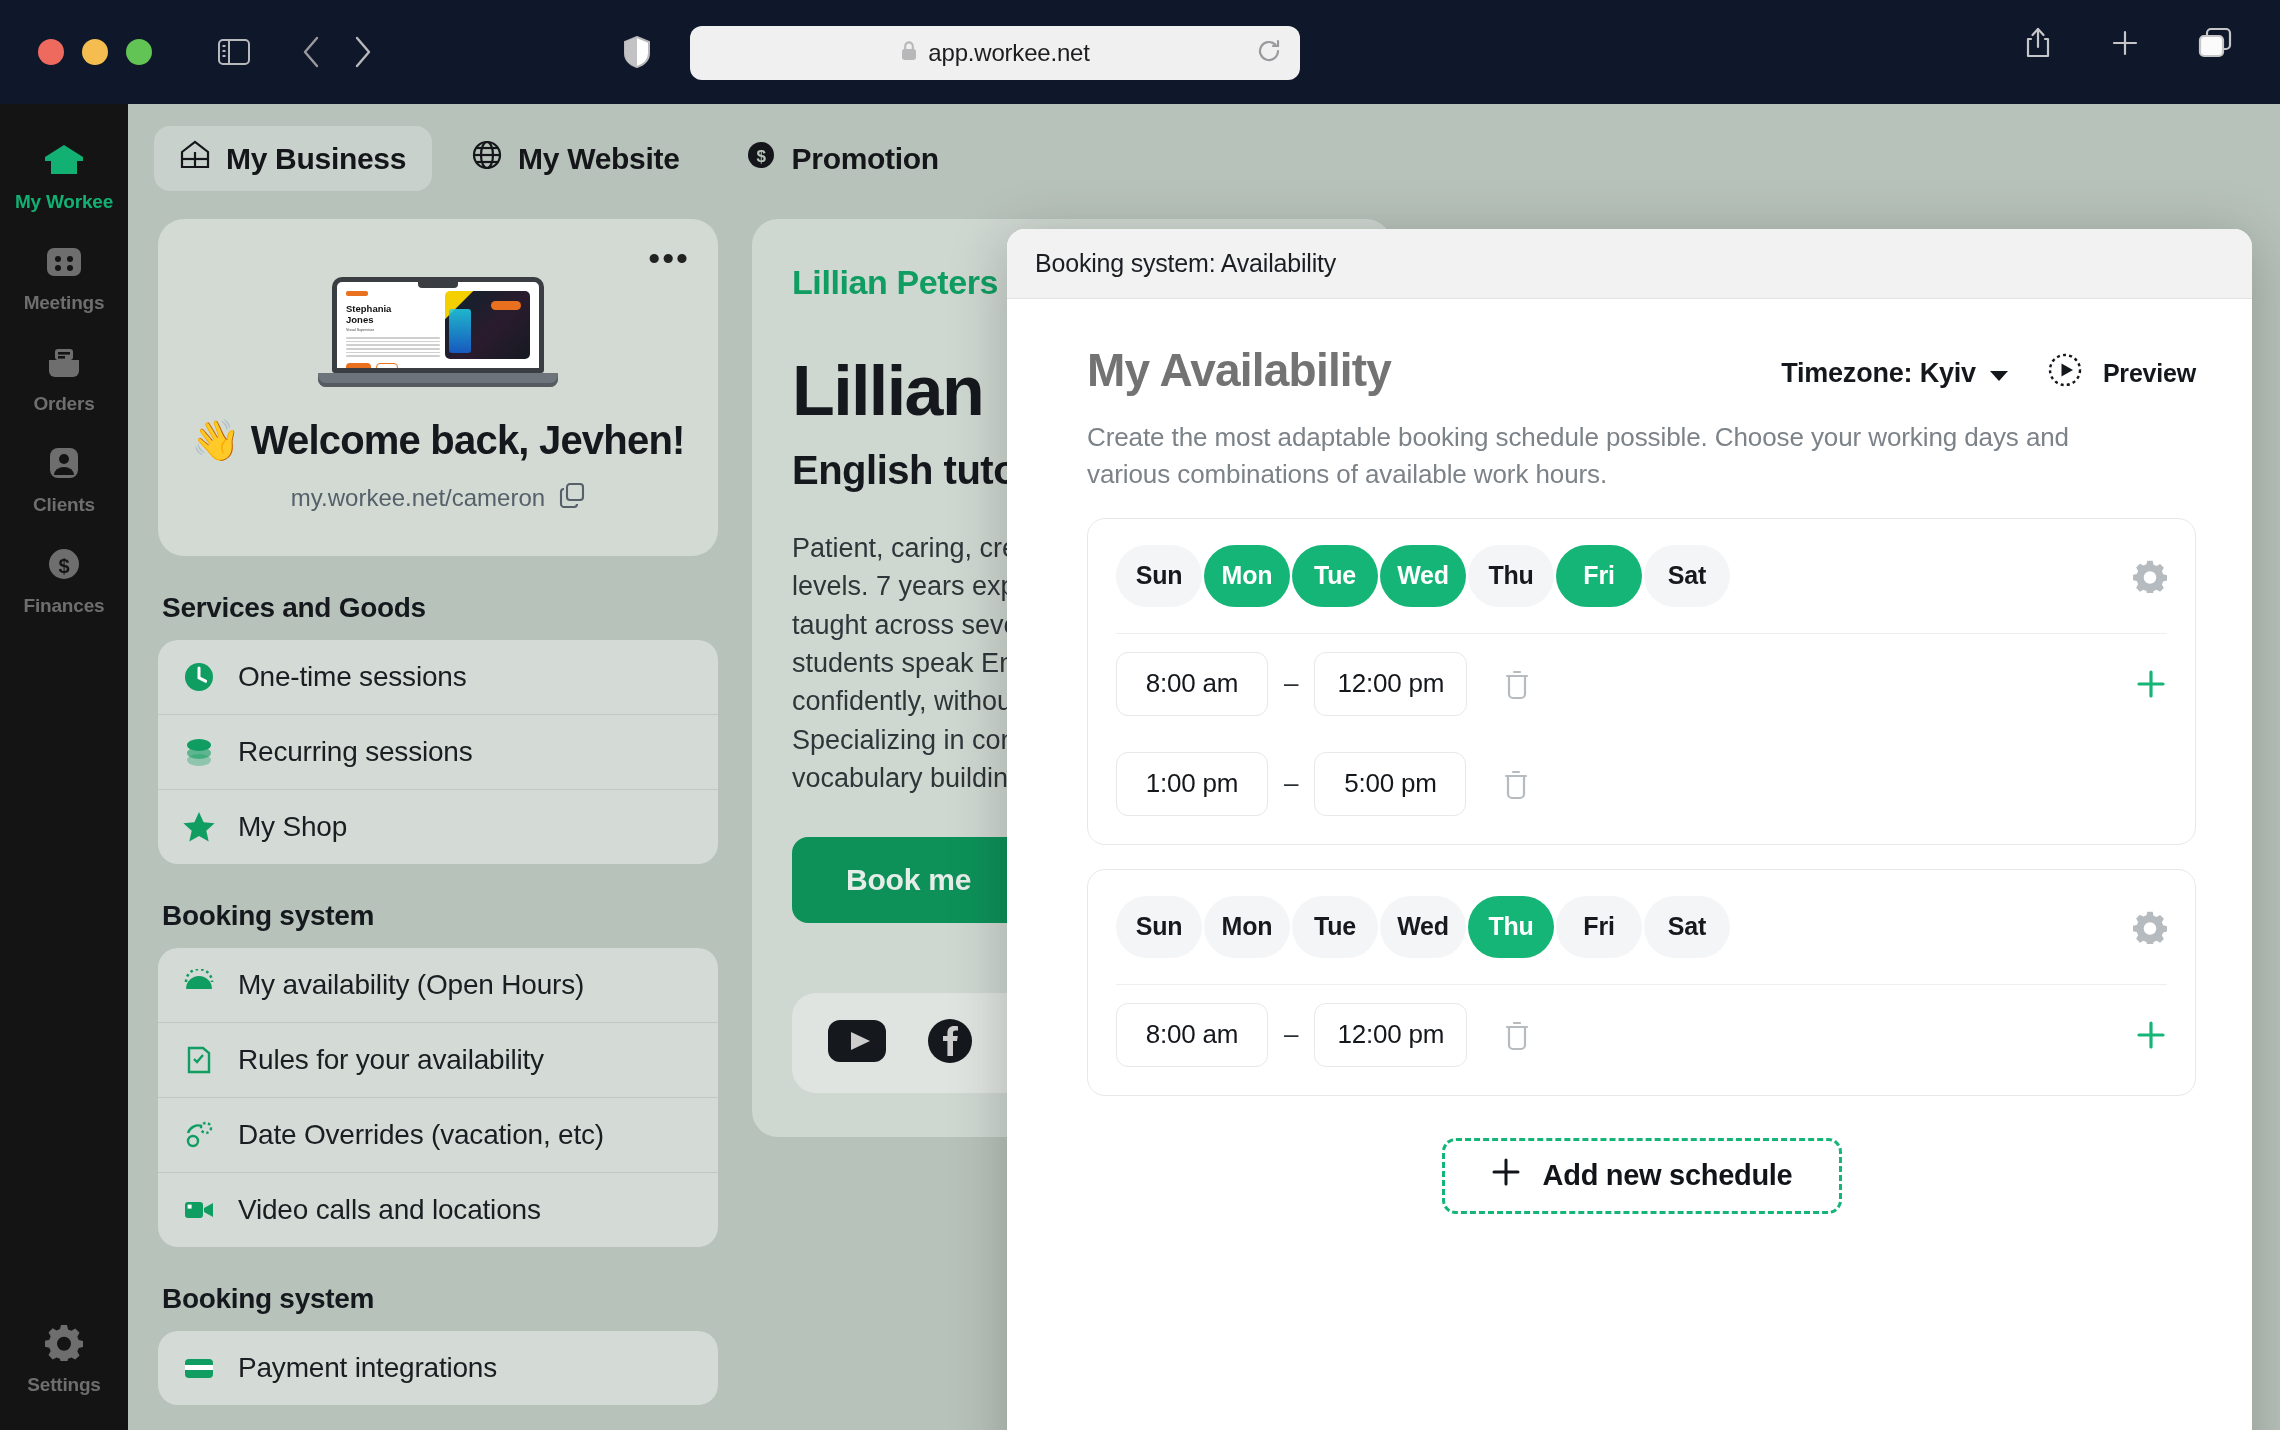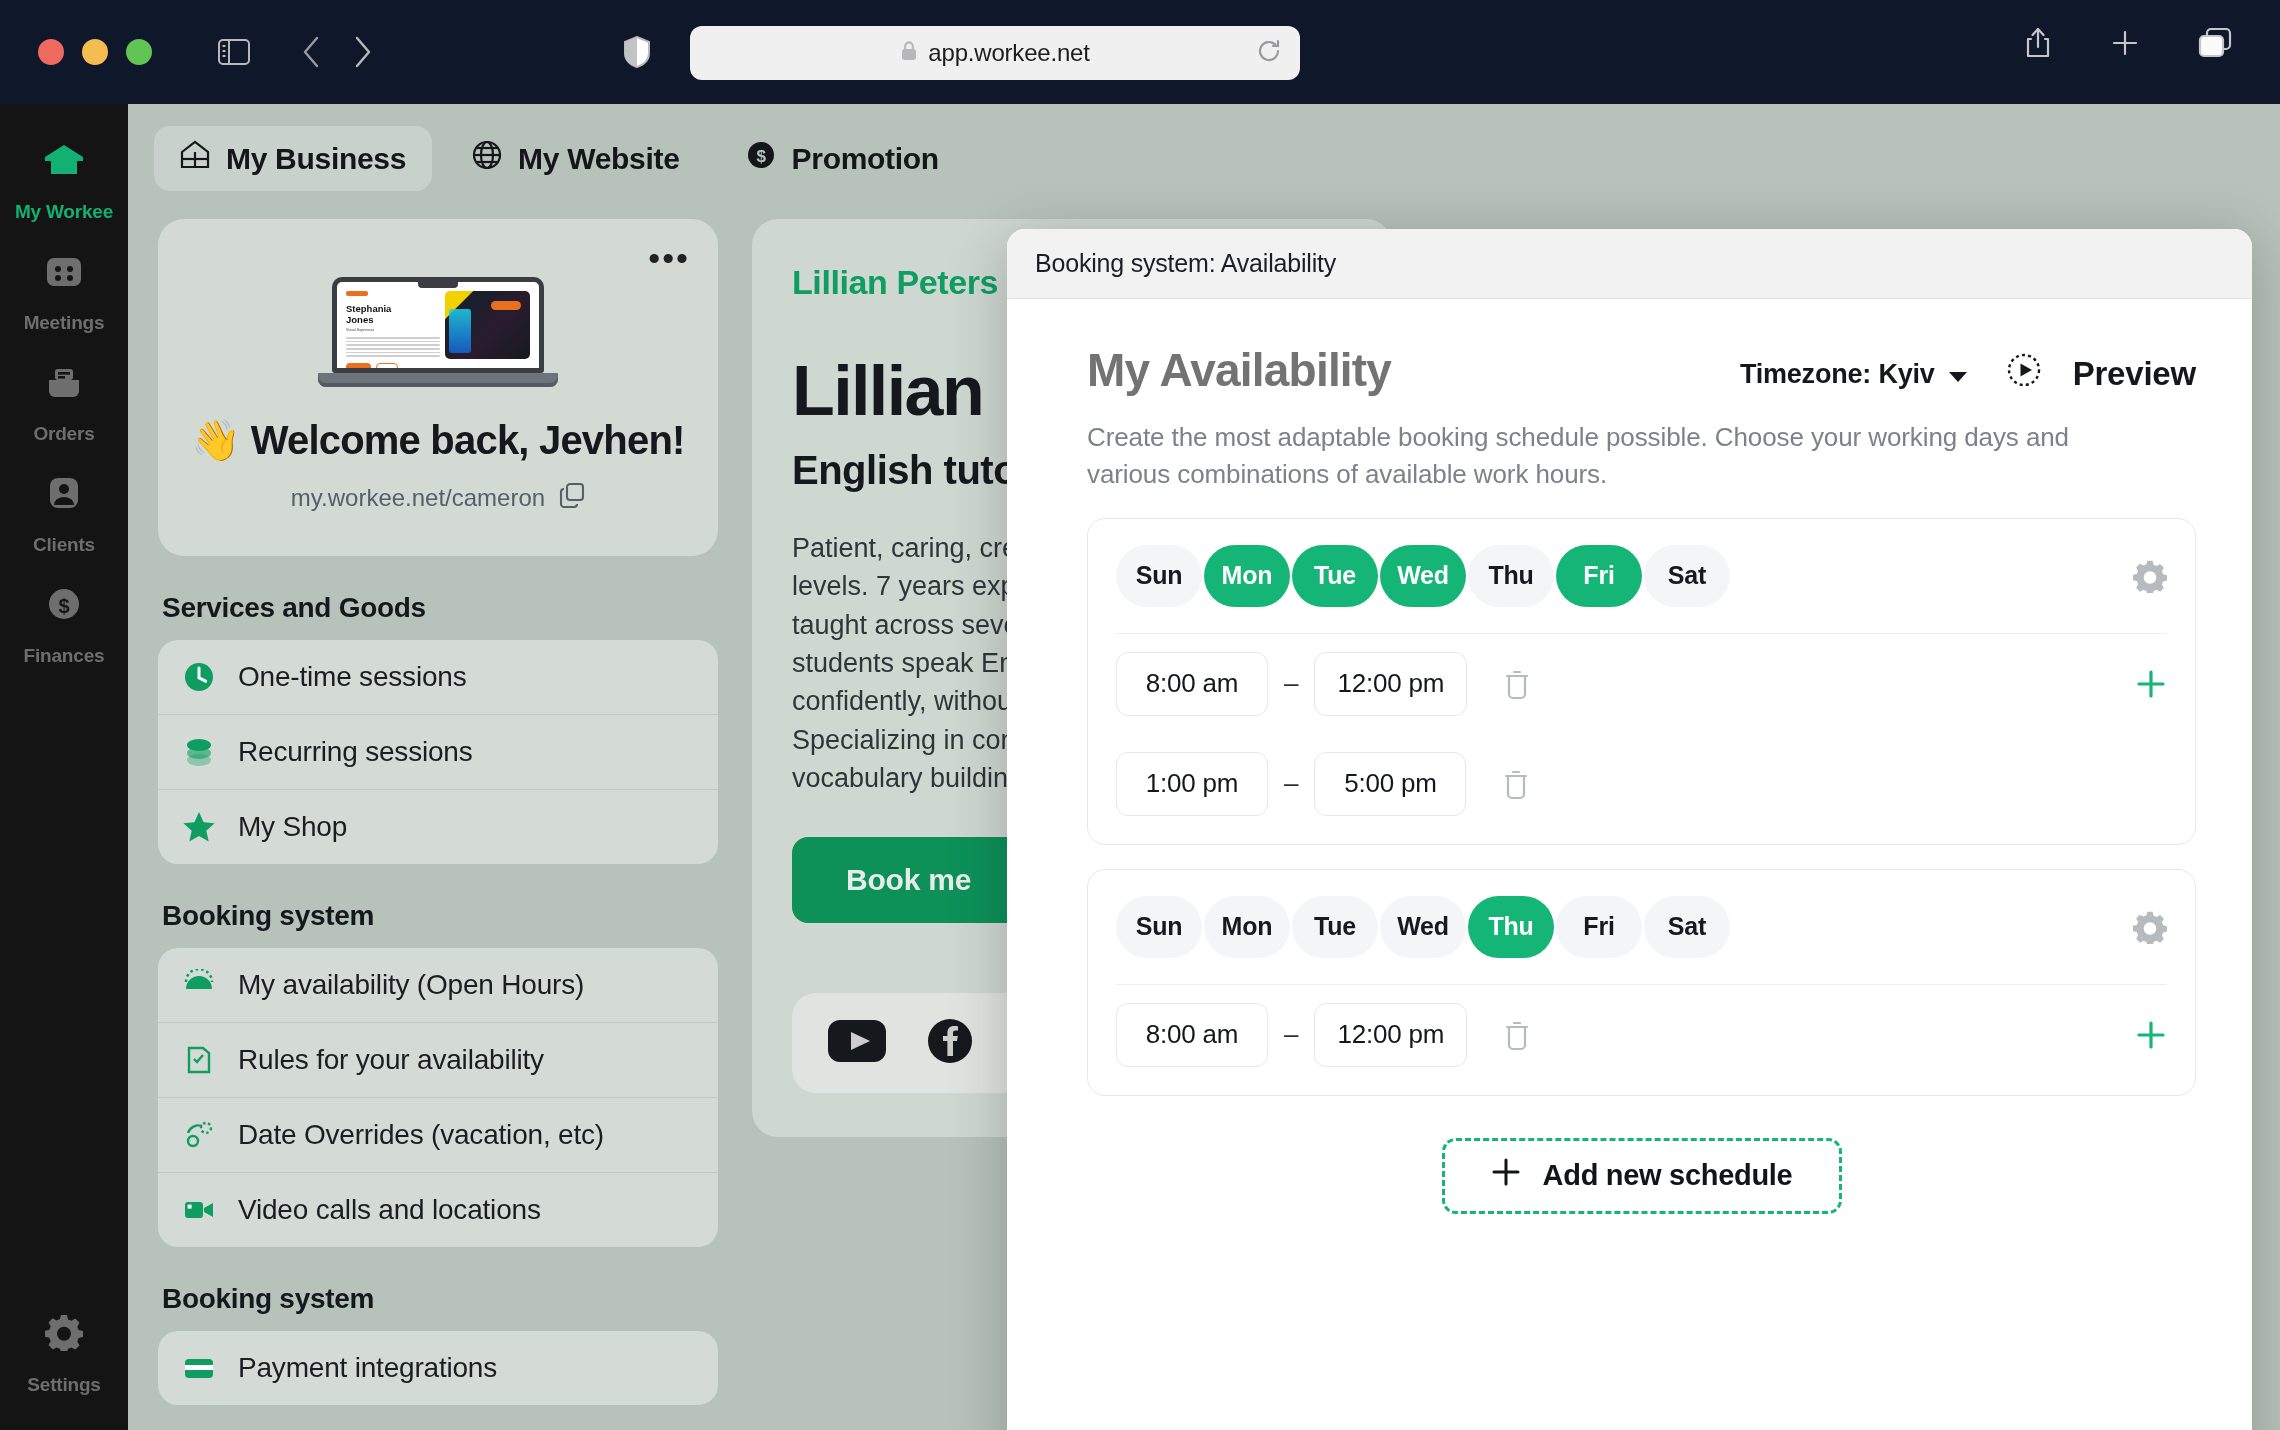--- a/index.html
+++ b/index.html
@@ -50,21 +50,21 @@
   
   .leftnav {
     position: absolute; left: 0; top: 0;
     width: 128px; height: 100%;
     background: #141414;
     display: flex; flex-direction: column; align-items: center;
     padding-top: 26px;
   }
   .nav-item {
     width: 100%; display: flex; flex-direction: column;
-    align-items: center; gap: 19px; padding: 14px 0 18px;
+    align-items: center; gap: 9px; padding: 14px 0 18px;
     color: #6e6e6e; cursor: pointer;
   }
   .nav-item.active { color: #13b074; }
   .nav-label { font-size: 19px; font-weight: 600; letter-spacing: -0.2px; }
   .nav-spacer { flex: 1; }
   .nav-bottom { padding-bottom: 34px; }
 
   
   .content {
     position: absolute; left: 128px; top: 0;
@@ -154,21 +154,21 @@
   .modal-head {
     height: 70px; background: #f2f2f2; border-bottom: 1px solid #e3e3e3;
     display: flex; align-items: center; padding: 0 28px;
   }
   .modal-head-title { font-size: 25px; color: #1b1e22; letter-spacing: -0.2px; }
   .modal-body { padding: 44px 56px 0 80px; }
   .mb-row { display: flex; align-items: flex-start; justify-content: space-between; }
   .mb-title { font-size: 46px; font-weight: 800; color: #737373; letter-spacing: -0.8px; }
   .mb-actions { display: flex; align-items: center; gap: 40px; padding-top: 10px; }
   .tz { display: flex; align-items: center; gap: 14px; font-size: 27px; font-weight: 600; color: #14171b; cursor: pointer; letter-spacing: -0.2px; }
-  .preview { display: flex; align-items: center; gap: 32px; font-size: 33px; font-weight: 600; color: #14171b; cursor: pointer; letter-spacing: -0.2px; }
+  .preview { display: flex; align-items: center; gap: 21px; font-size: 25px; font-weight: 600; color: #14171b; cursor: pointer; letter-spacing: -0.2px; }
   .mb-desc { margin-top: 22px; font-size: 26px; color: #7b8288; line-height: 1.44; max-width: 1030px; letter-spacing: -0.1px; }
 
   .sched {
     margin-top: 24px; border: 1px solid #e6e8ea; border-radius: 18px;
     padding: 0 0 10px;
   }
   .sched-days { display: flex; align-items: center; padding: 26px 28px 26px 28px; }
   .day {
     width: 86px; height: 62px; border-radius: 40px;
     display: flex; align-items: center; justify-content: center;

